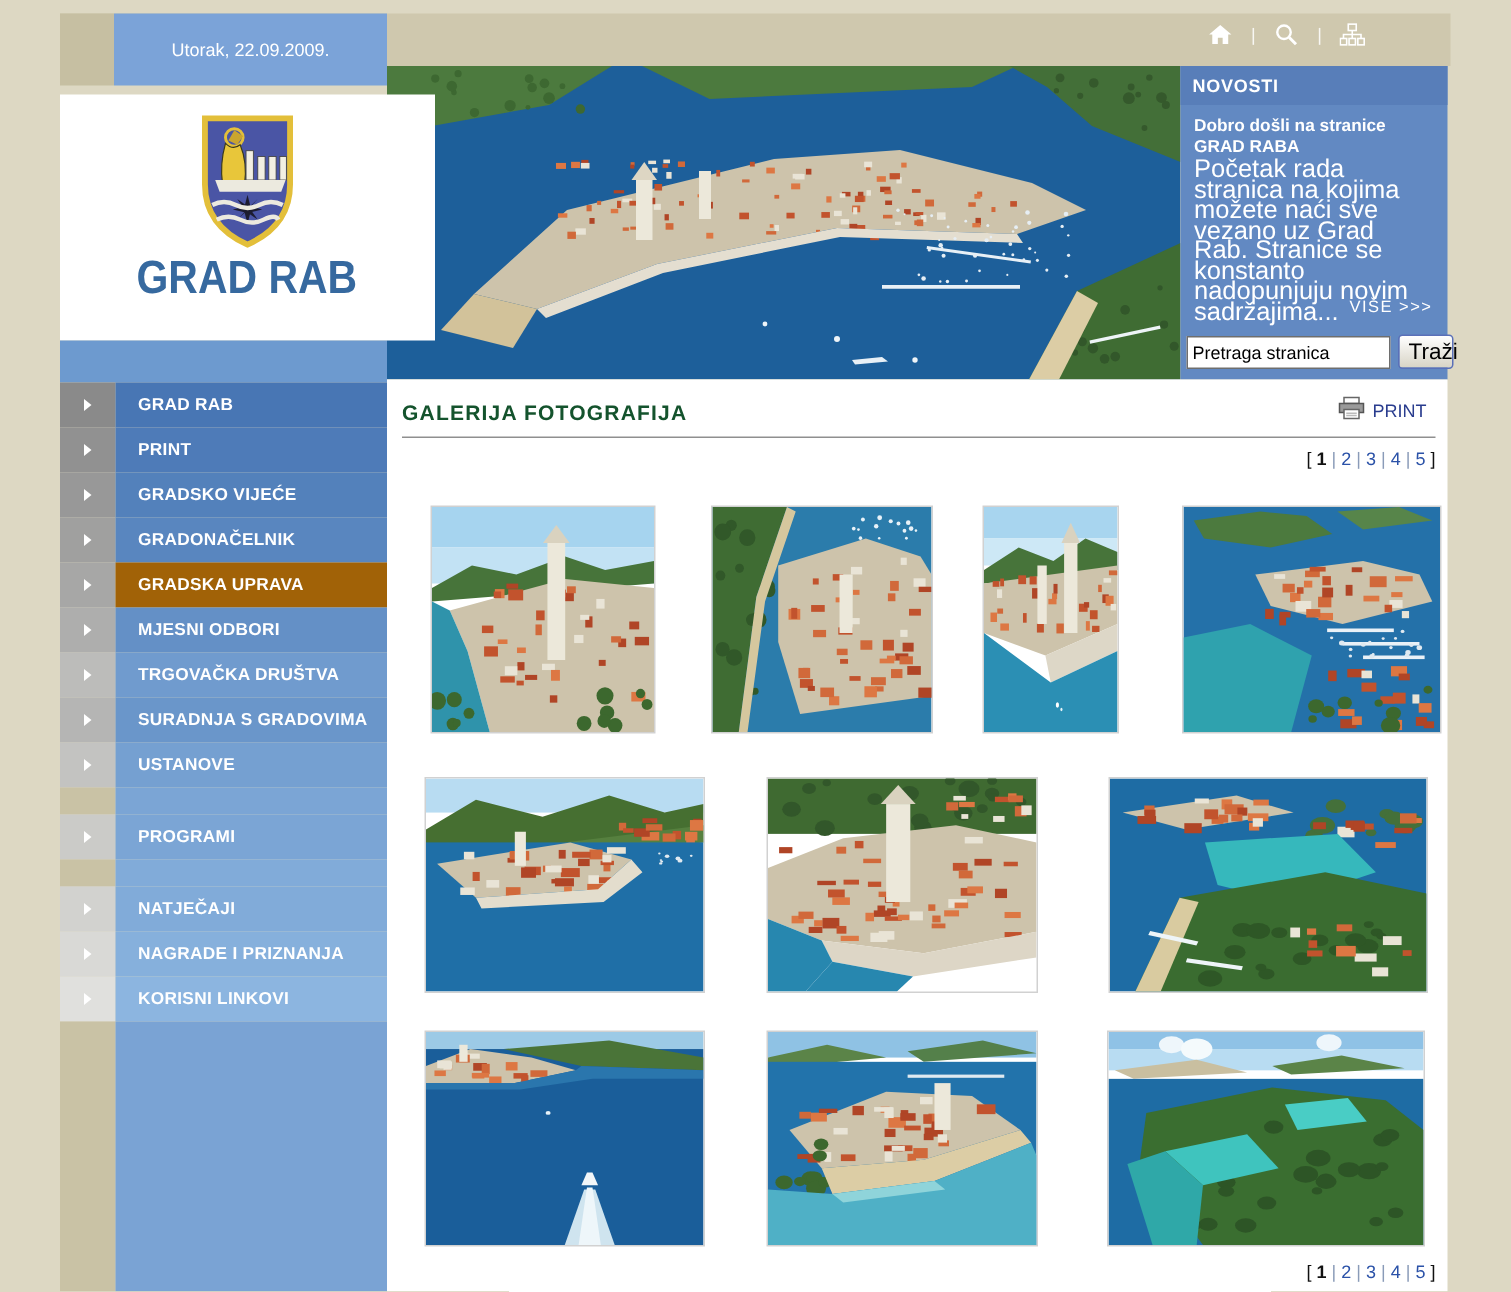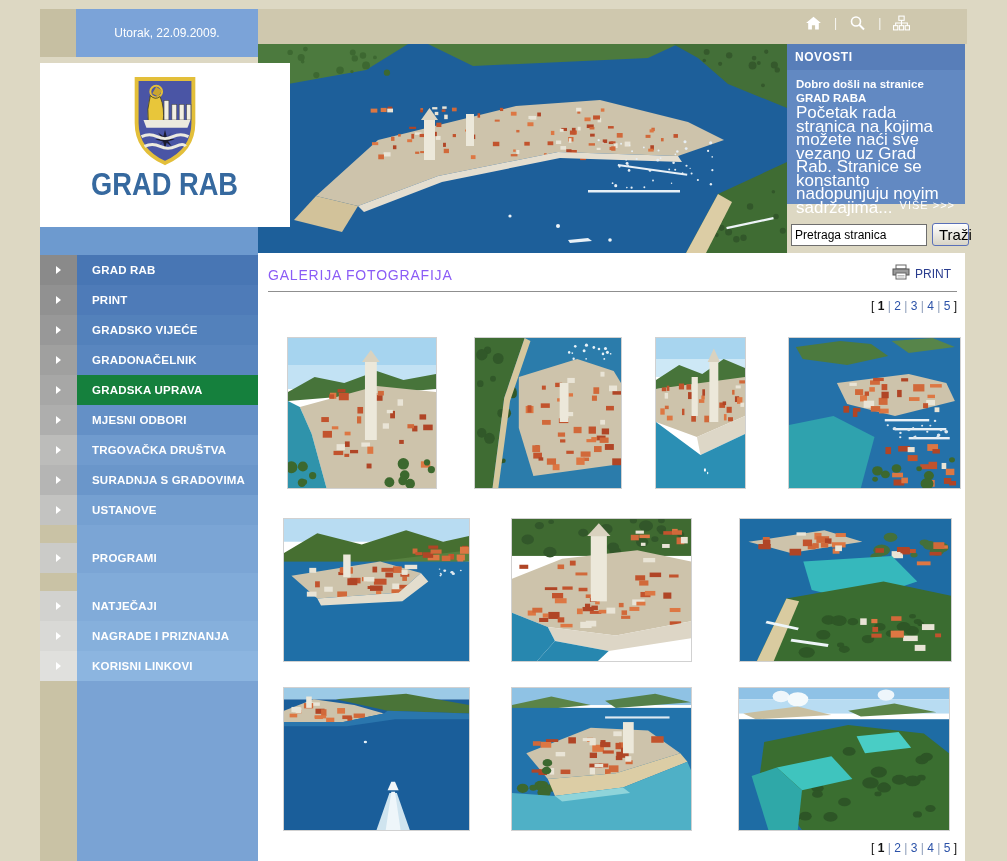--- a/index.html
+++ b/index.html
@@ -12,21 +12,21 @@
   .date-bar{position:absolute;left:76px;top:9px;width:182px;height:48px;background:#7BA3D8;
             color:#fff;display:flex;align-items:center;justify-content:center;font-size:12px;}
   .top-icons{position:absolute;left:805px;top:12px;height:22px;display:flex;align-items:center;gap:12px;}
   .top-icon{width:17px;height:16px;display:inline-flex;cursor:pointer;}
   .top-icon svg{width:100%;height:100%;}
   .icon-sep{color:rgba(255,255,255,.85);font-size:12px;}
 
   
   .banner{position:absolute;left:258px;top:44px;width:529px;height:209px;}
   .banner svg{width:100%;height:100%;display:block;}
-  .news-panel{position:absolute;left:787px;top:44px;width:178px;height:160px;background:#6289C2;}
+  .news-panel{position:absolute;left:787px;top:44px;width:178px;height:209px;background:#6289C2;}
   .news-header{height:26px;background:#587EB9;color:#fff;font-weight:bold;font-size:12px;
                display:flex;align-items:center;padding-left:8px;letter-spacing:.5px;}
   .news-bodywrap{padding:7px 9px 0;color:#fff;}
   .news-title{font-weight:bold;font-size:11.5px;line-height:14px;}
   .news-text{font-size:17px;line-height:13.5px;margin-top:1px;}
   .news-more{position:absolute;right:10px;top:155px;color:#fff;font-size:11px;letter-spacing:1px;cursor:pointer;}
   .search-row{position:absolute;left:4px;top:179px;width:170px;display:flex;gap:5px;align-items:center;}
   input.search{width:128px;height:18px;border:1px solid #6e6e6e;font-size:12px;padding:1px 3px;
                font-family:"Liberation Sans",sans-serif;}
   button.trazi{height:23px;min-width:37px;font-size:15px;font-family:"Liberation Sans",sans-serif;
@@ -44,21 +44,21 @@
   .menu-row{height:30px;display:flex;cursor:pointer;}
   .menu-gap{height:18px;display:flex;}
   .cell-arrow{width:37px;display:flex;align-items:center;justify-content:center;}
   .cell-label{flex:1;display:flex;align-items:center;padding-left:15px;color:#fff;
               font-weight:bold;font-size:11.5px;letter-spacing:.2px;white-space:nowrap;}
   .menu-fill{flex:1;display:flex;}
   .tri{width:0;height:0;border-left:5px solid #fff;border-top:4px solid transparent;border-bottom:4px solid transparent;}
 
   
   .content{position:absolute;left:258px;top:253px;width:707px;height:608px;background:#fff;}
-  .page-title{position:absolute;left:10px;top:14px;color:#8b5cf6;font-weight:normal;font-size:14px;letter-spacing:.8px;}
+  .page-title{position:absolute;left:10px;top:14px;color:#14532d;font-weight:bold;font-size:14px;letter-spacing:.8px;}
   .print-link{position:absolute;right:14px;top:11px;display:flex;align-items:center;gap:5px;
               color:#293C8E;font-size:12px;cursor:pointer;}
   .print-link svg{width:18px;height:16px;}
   .divider{position:absolute;left:10px;right:8px;top:38px;height:1px;background:#8f8f8f;}
   .pagination{position:absolute;right:8px;top:46px;font-size:12px;color:#222;}
   .pagination.bottom{top:auto;bottom:6px;}
   .pg-link{color:#2B52A8;cursor:pointer;}
   .pg-current{font-weight:bold;color:#111;}
   .pg-sep{color:#8A9BB8;}
   .pg-bracket{color:#111;}
@@ -358,21 +358,21 @@
       <div class="menu-row">
         <div class="cell-arrow" style="background: rgb(160, 160, 159);">
           <span class="tri"></span>
         </div>
         <div class="cell-label" style="background: rgb(89, 134, 191);">GRADONAČELNIK</div>
       </div>
       <div class="menu-row">
         <div class="cell-arrow" style="background: rgb(167, 167, 166);">
           <span class="tri"></span>
         </div>
-        <div class="cell-label" style="background: #15803d;">GRADSKA UPRAVA</div>
+        <div class="cell-label" style="background: #a16207;">GRADSKA UPRAVA</div>
       </div>
       <div class="menu-row">
         <div class="cell-arrow" style="background: rgb(174, 174, 173);">
           <span class="tri"></span>
         </div>
         <div class="cell-label" style="background: rgb(100, 144, 198);">MJESNI ODBORI</div>
       </div>
       <div class="menu-row">
         <div class="cell-arrow" style="background: rgb(188, 188, 186);">
           <span class="tri"></span>

